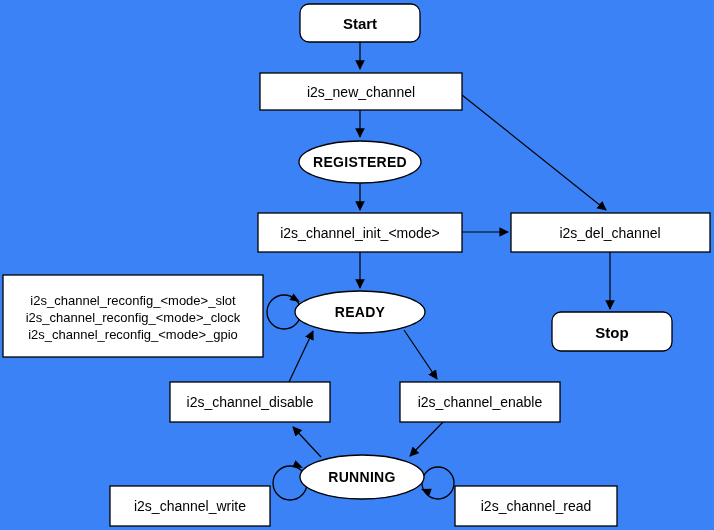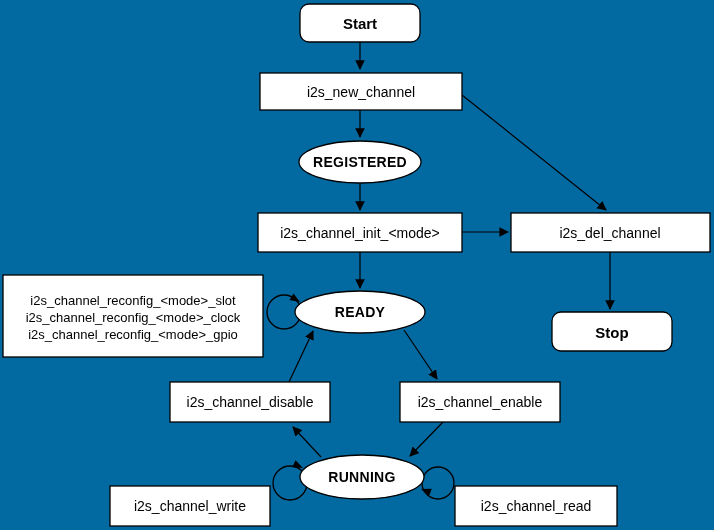--- a/index.html
+++ b/index.html
@@ -4,21 +4,21 @@
 <style>
   html, body {
     margin: 0;
     padding: 0;
     background: #ffffff;
   }
   .canvas {
     position: relative;
     width: 714px;
     height: 530px;
-    background: #0369a1;
+    background: #3b82f6;
     font-family: "Liberation Sans", sans-serif;
   }
   svg { display: block; }
   .shape {
     fill: #ffffff;
     stroke: #000000;
     stroke-width: 1.3;
   }
   .edge {
     fill: none;

